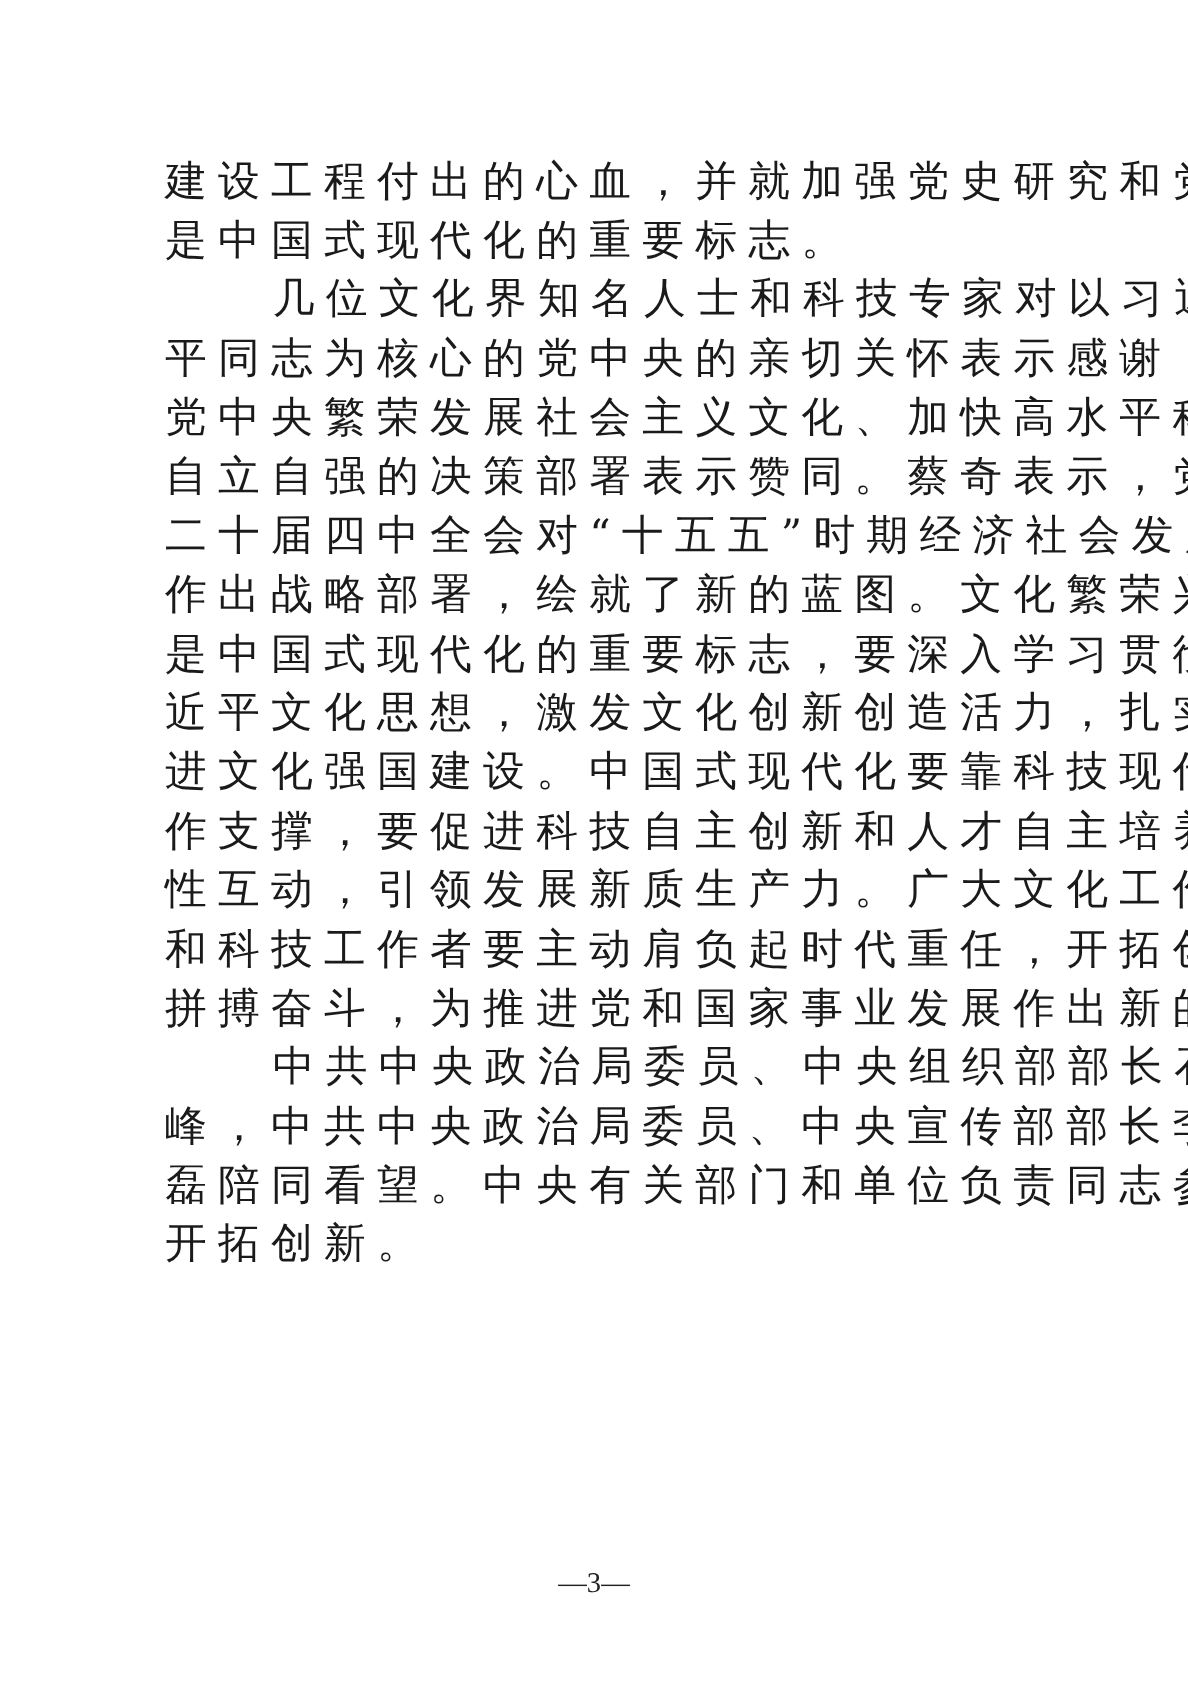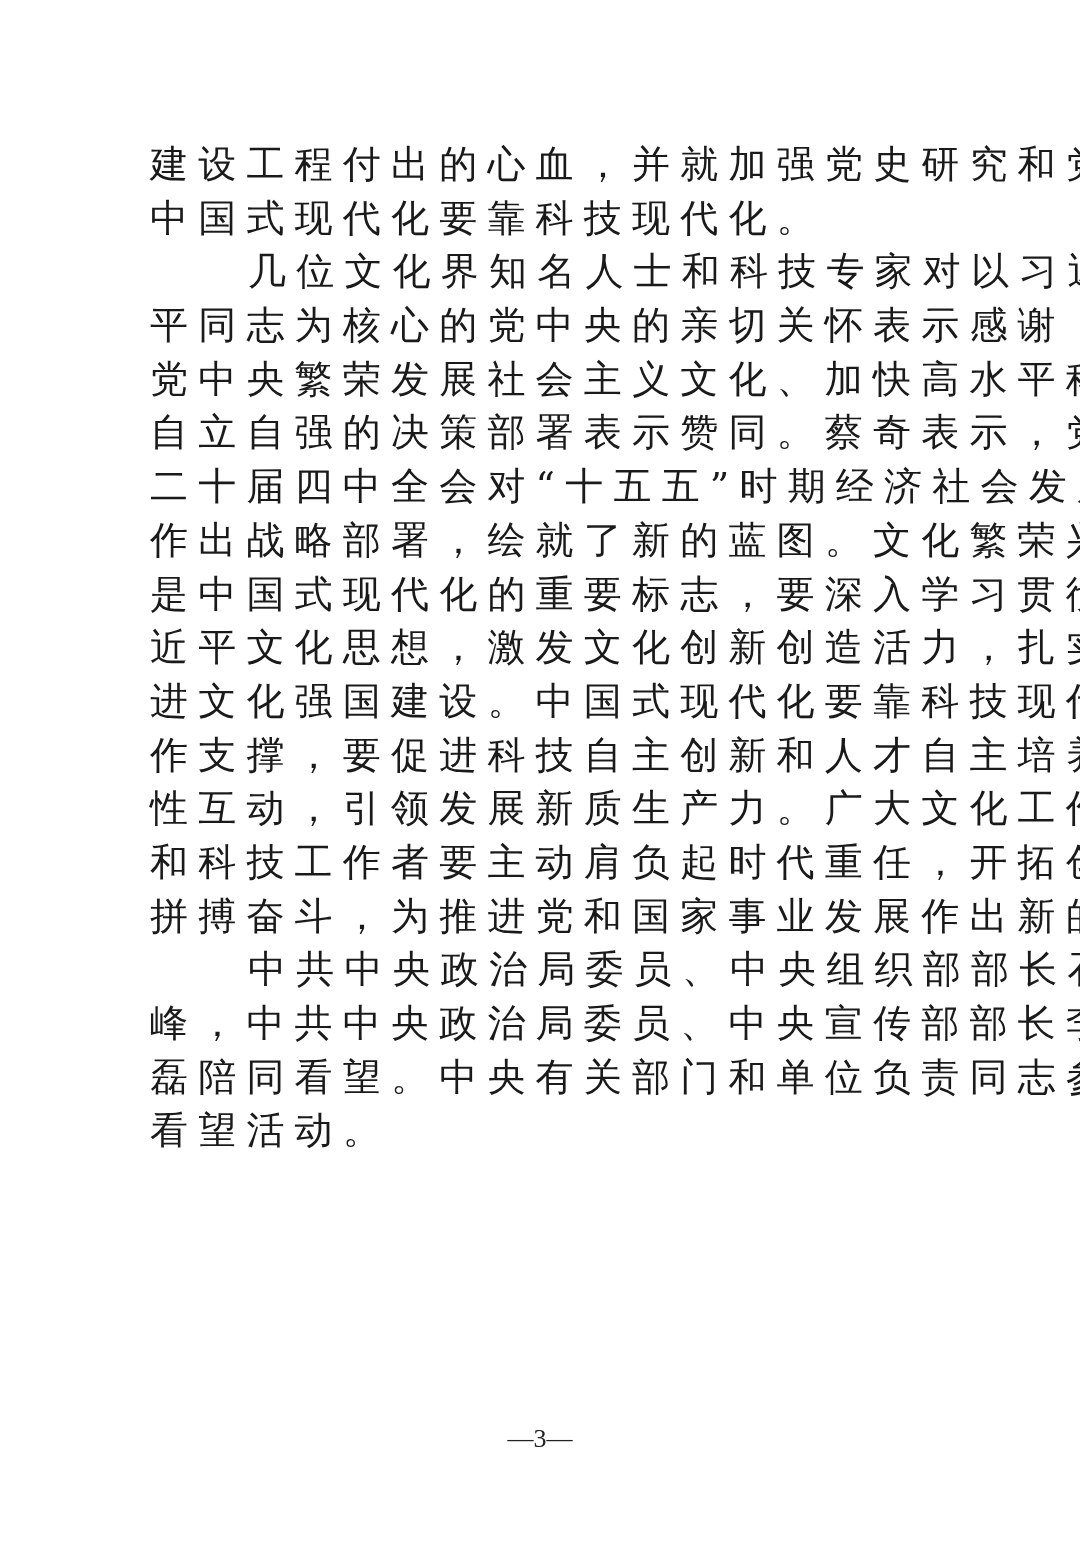--- a/index.html
+++ b/index.html
@@ -47,38 +47,38 @@
       font-size: 26px;
       color: #222;
     }
   </style>
 </head>
 <body>
 
 <div class="page-body">
   <div class="para">
     <span class="line">建设工程付出的心血，并就加强党史研究和党的</span>
-    <span class="line">中国式现代化要靠科技现代化。</span>
+    <span class="line">是中国式现代化的重要标志。</span>
   </div>
   <div class="para">
     <span class="line indent">几位文化界知名人士和科技专家对以习近</span>
     <span class="line">平同志为核心的党中央的亲切关怀表示感谢，对</span>
     <span class="line">党中央繁荣发展社会主义文化、加快高水平科技</span>
     <span class="line">自立自强的决策部署表示赞同。蔡奇表示，党的</span>
     <span class="line">二十届四中全会对“十五五”时期经济社会发展</span>
     <span class="line">作出战略部署，绘就了新的蓝图。文化繁荣兴盛</span>
     <span class="line">是中国式现代化的重要标志，要深入学习贯彻习</span>
     <span class="line">近平文化思想，激发文化创新创造活力，扎实推</span>
     <span class="line">进文化强国建设。中国式现代化要靠科技现代化</span>
     <span class="line">作支撑，要促进科技自主创新和人才自主培养良</span>
     <span class="line">性互动，引领发展新质生产力。广大文化工作者</span>
     <span class="line">和科技工作者要主动肩负起时代重任，开拓创新，</span>
     <span class="line">拼搏奋斗，为推进党和国家事业发展作出新的更</span>
   </div>
   <div class="para">
     <span class="line indent">中共中央政治局委员、中央组织部部长石泰</span>
     <span class="line">峰，中共中央政治局委员、中央宣传部部长李书</span>
     <span class="line">磊陪同看望。中央有关部门和单位负责同志参加</span>
-    <span class="line">看望活动。</span>
+    <span class="line">开拓创新。</span>
   </div>
 </div>
 
 <div class="page-number">—3—</div>
 
 </body></html>

